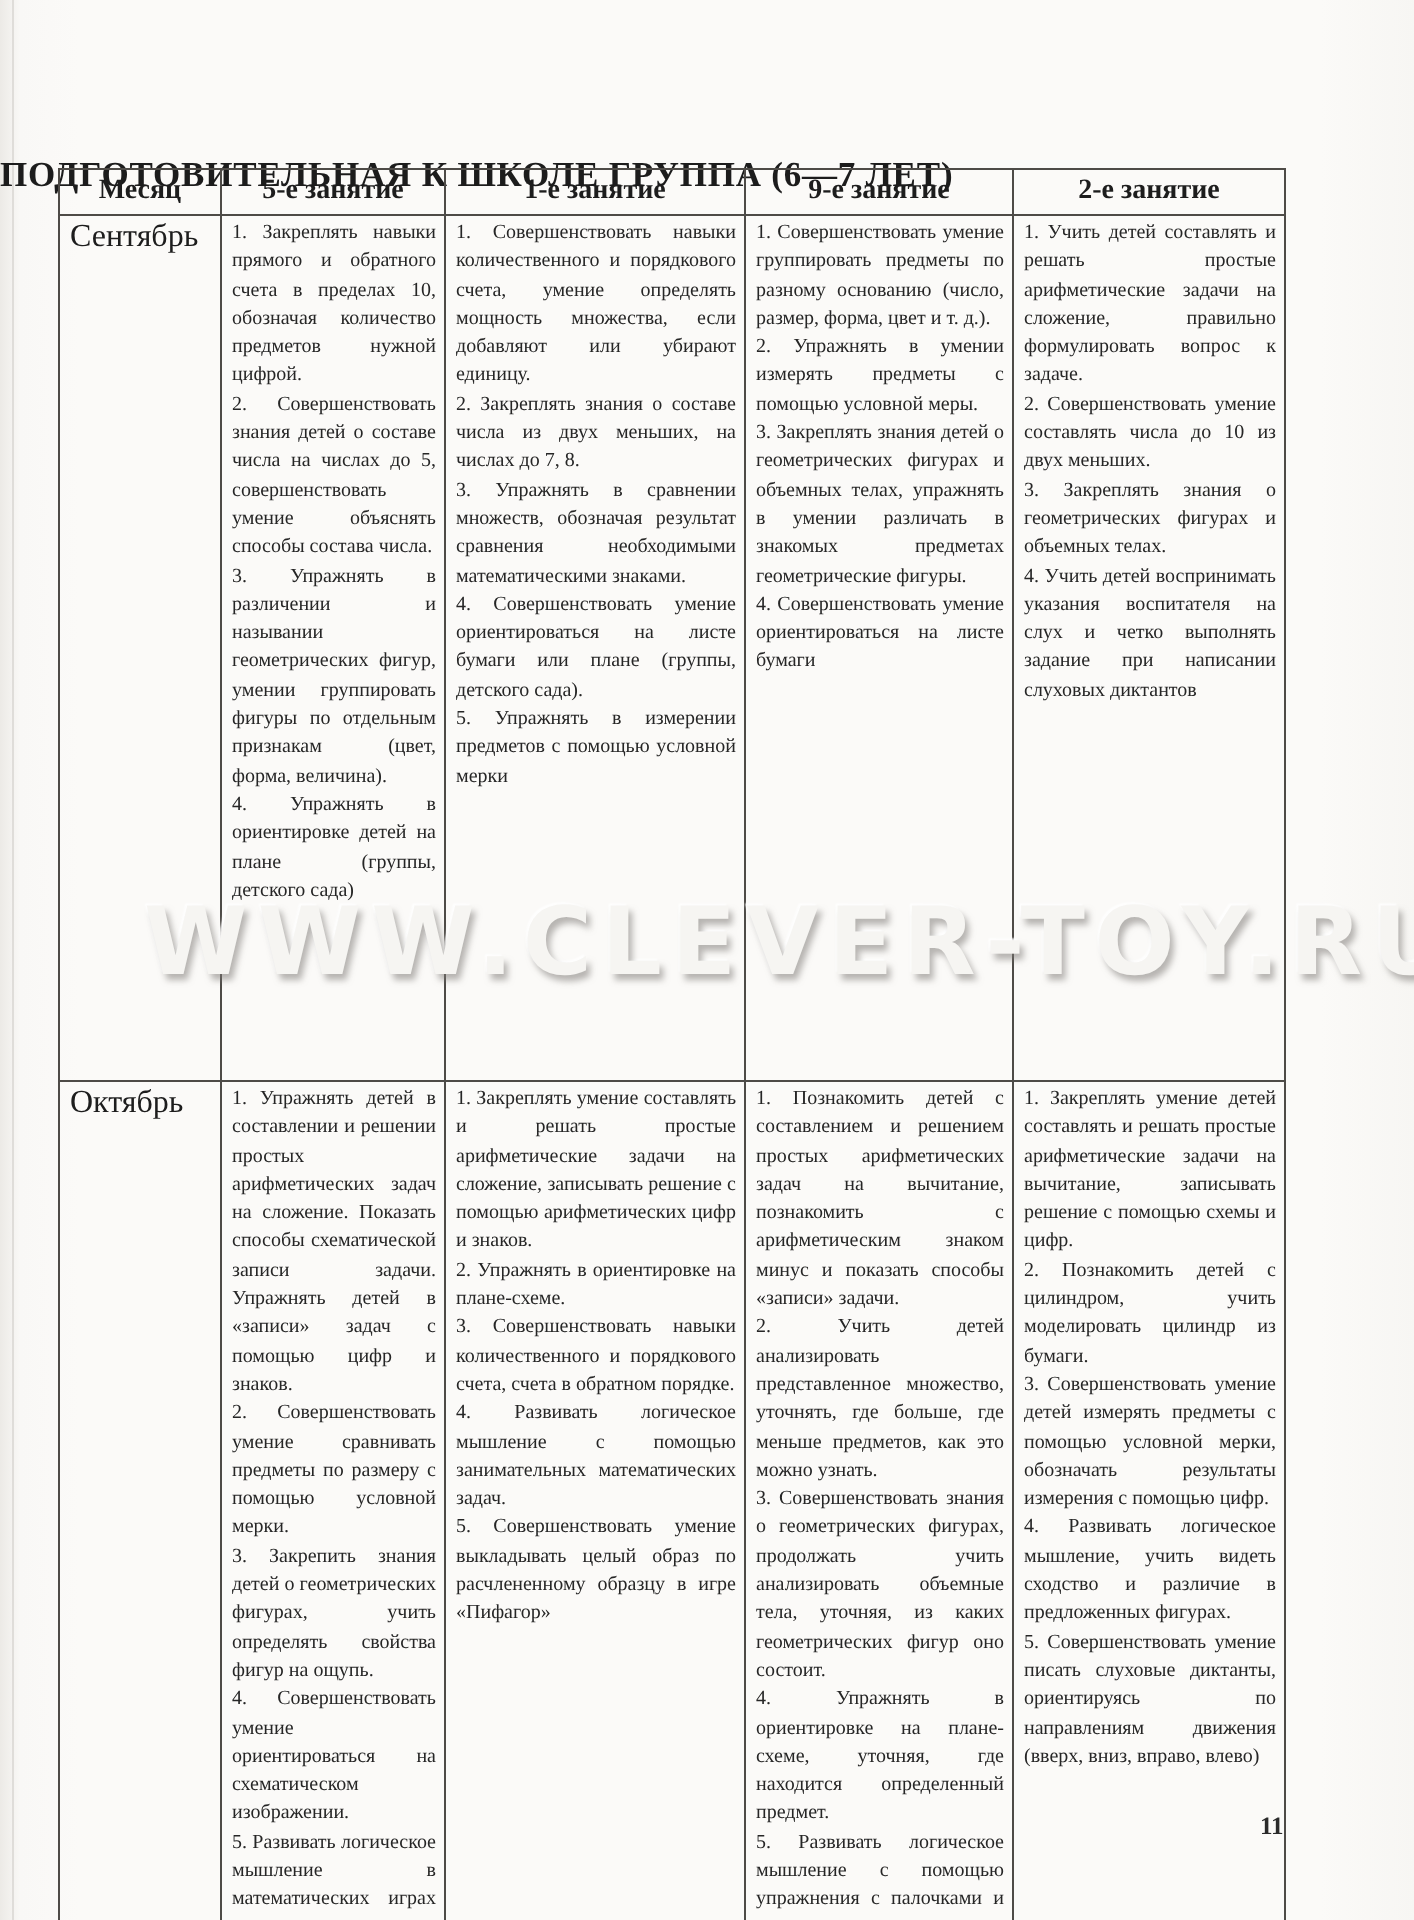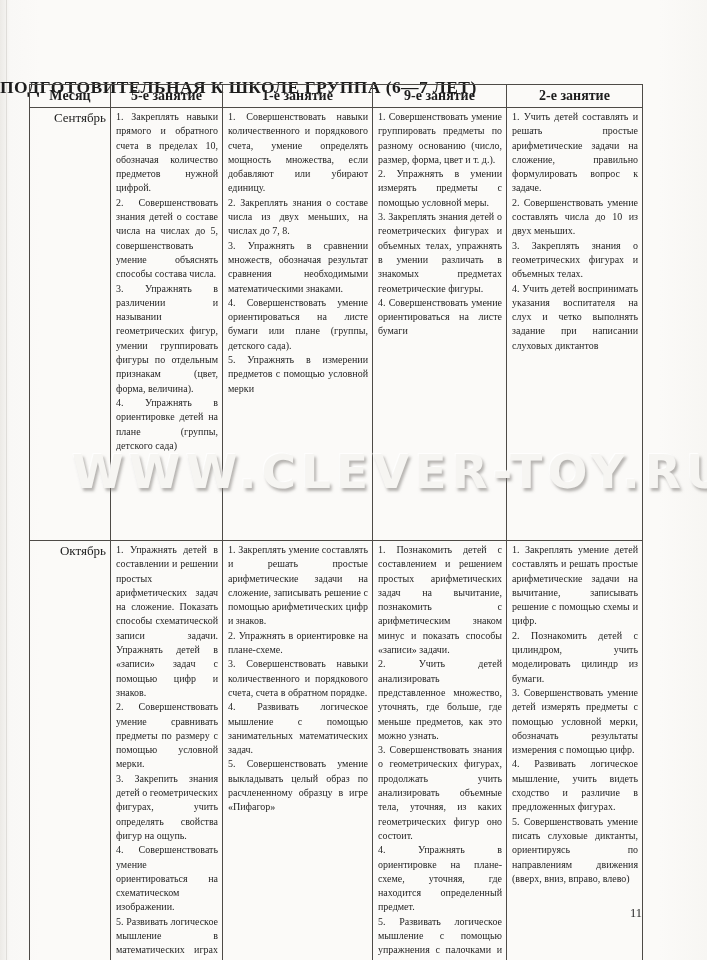--- a/index.html
+++ b/index.html
@@ -48,22 +48,22 @@
   }
   table.sched th{
     font-size:14px;
     font-weight:bold;
     text-align:center;
     padding:3px 2px;
     height:15px;
     color:#1d1d1d;
   }
   td.month{
-    font-size:13px;
-    text-align:right;
+    font-size:16px;
+    text-align:left;
     padding-top:5px;
     padding-left:6px;
     color:#1d1d1d;
   }
   td.lesson{
     font-size:10px;
     line-height:1.43;
     text-align:justify;
     color:#262626;
     white-space:pre-line;
@@ -79,20 +79,21 @@
     text-align:center;
     color:#f6f5f2;
     text-shadow:2px 3px 3px rgba(125,122,118,.55), -1px -1px 1px rgba(255,255,255,.9);
     white-space:nowrap;
     pointer-events:none;
   }
   .pagenum{
     position:absolute;left:630px;top:906px;
     font-size:12.5px;
     color:#2a2a2a;
+    font-weight:bold;
   }
 </style>
 </head>
 <body>
 
 <div class="page">
 
   <div class="title">ПОДГОТОВИТЕЛЬНАЯ К ШКОЛЕ ГРУППА (6—7 ЛЕТ)</div>
 
   <table class="sched">

